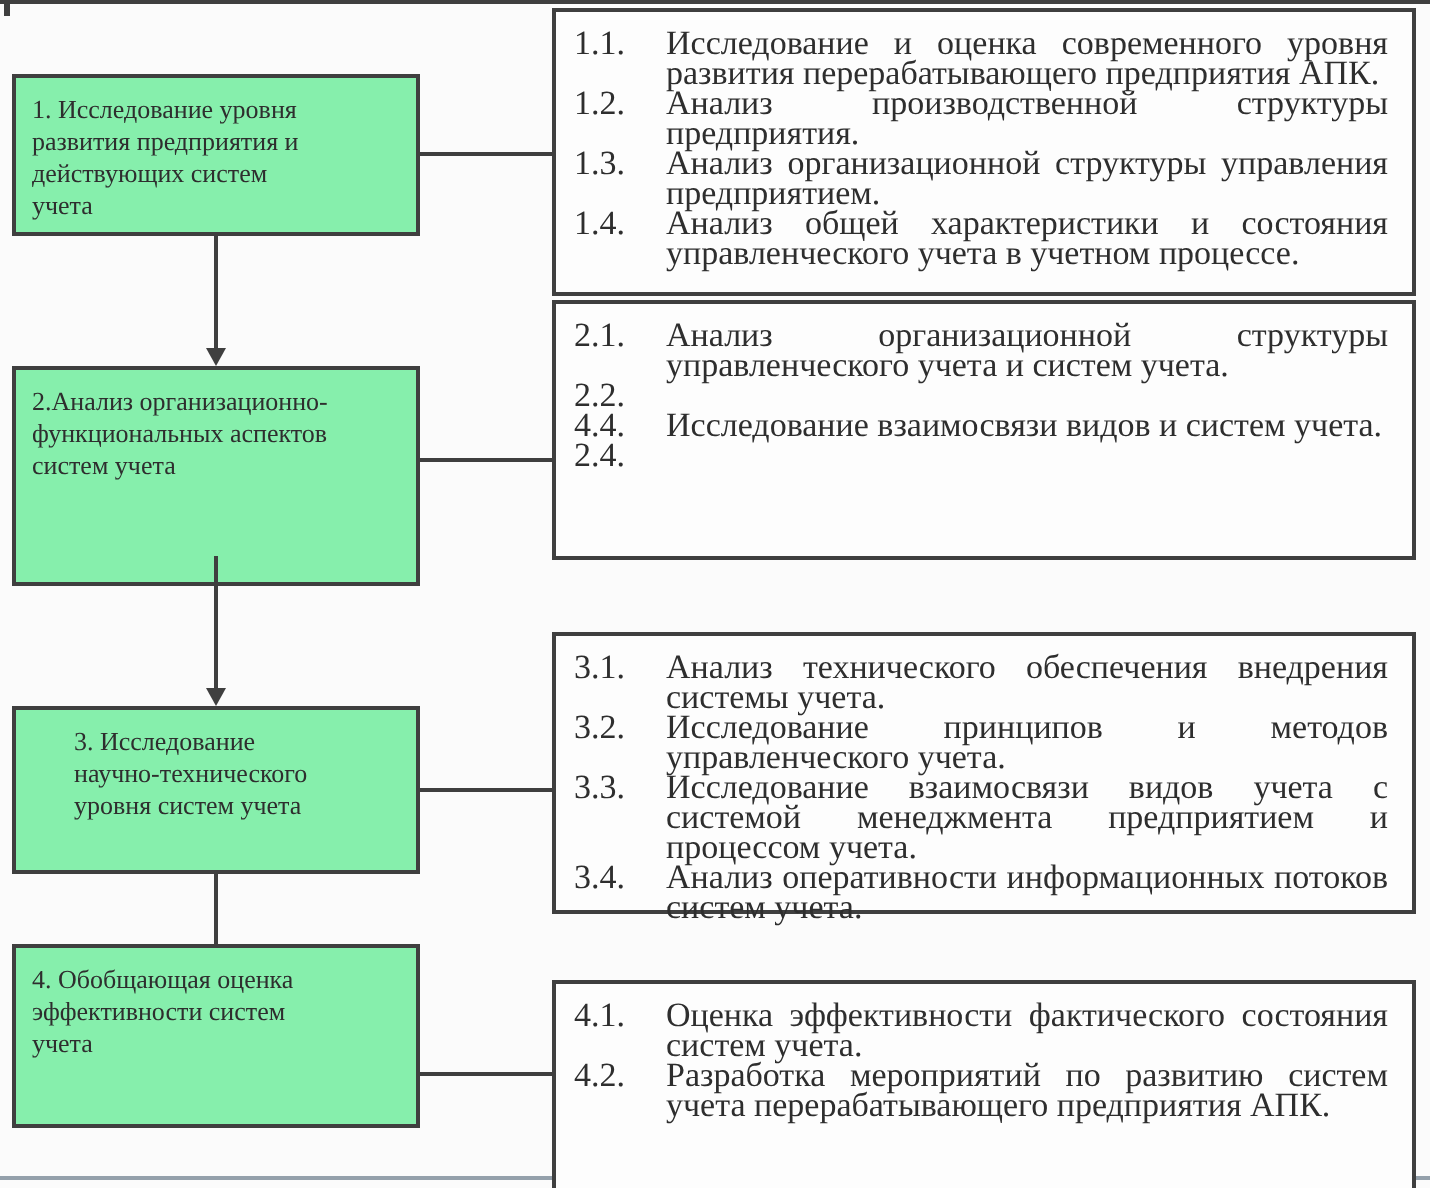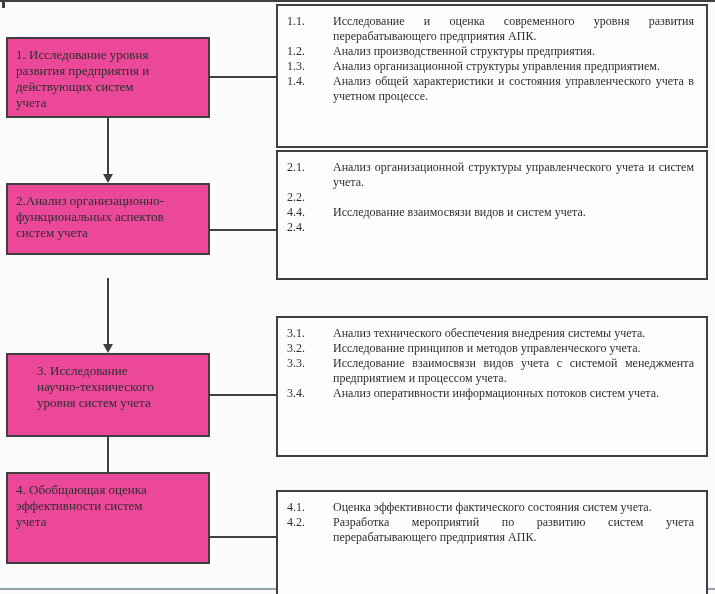--- a/index.html
+++ b/index.html
@@ -8,27 +8,27 @@
     background:#fbfbfb; overflow:hidden;
     font-family:"Liberation Serif","DejaVu Serif",serif;
     color:#2e2e2e;
   }
   .top-border   { position:absolute; left:0; top:0; width:715px; height:2px; background:var(--line,#4a4a4a); }
   .corner-stub  { position:absolute; left:2px; top:0; width:3px; height:8px; background:var(--line,#4a4a4a); }
   .bottom-border{ position:absolute; left:0; top:588px; width:715px; height:2px; background:var(--footer,#94a0ab); }
 
   .stage-box {
     position:absolute; left:6px; width:204px; box-sizing:border-box;
-    border:2px solid var(--line,#3f3f3f); background:#ec4899;
+    border:2px solid var(--line,#3f3f3f); background:#86efac;
     padding:8px 42px 8px 8px; font-size:13px; line-height:16px;
   }
   .detail-box {
     position:absolute; left:276px; width:432px; box-sizing:border-box;
     border:2px solid var(--line,#3f3f3f); background:#fdfdfd;
-    padding:8px 12px 8px 9px; font-size:12px; line-height:15px;
+    padding:8px 12px 8px 9px; font-size:17px; line-height:15px;
   }
   .item { display:flex; }
   .num  { flex:0 0 46px; }
   .txt  { flex:1; text-align:justify; }
 
   .h-conn { position:absolute; left:210px; width:66px; height:2px; background:var(--line,#3f3f3f); }
   .v-line { position:absolute; left:107px; width:2px; background:var(--line,#3f3f3f); }
   .arrowhead {
     position:absolute; left:103px; width:0; height:0;
     border-left:5px solid transparent; border-right:5px solid transparent;
@@ -62,21 +62,21 @@
       <span class="txt">Анализ организационной структуры управления предприятием.</span>
     </div>
     <div class="item">
       <span class="num">1.4.</span>
       <span class="txt">Анализ общей характеристики и состояния управленческого учета в учетном процессе.</span>
     </div>
   </div>
   <div class="v-line" style="top:118px; height:57px;"></div>
   <div class="arrowhead" style="top:174px;"></div>
 
-  <div class="stage-box" style="top:183px; height:72px;">
+  <div class="stage-box" style="top:183px; height:110px;">
     <span>2.Анализ организационно-функциональных аспектов систем учета</span>
   </div>
   <div class="h-conn" style="top:229px;"></div>
   <div class="detail-box" style="top:150px; height:130px;">
     <div class="item">
       <span class="num">2.1.</span>
       <span class="txt">Анализ организационной структуры управленческого учета и систем учета.</span>
     </div>
     <div class="item">
       <span class="num">2.2.</span>

